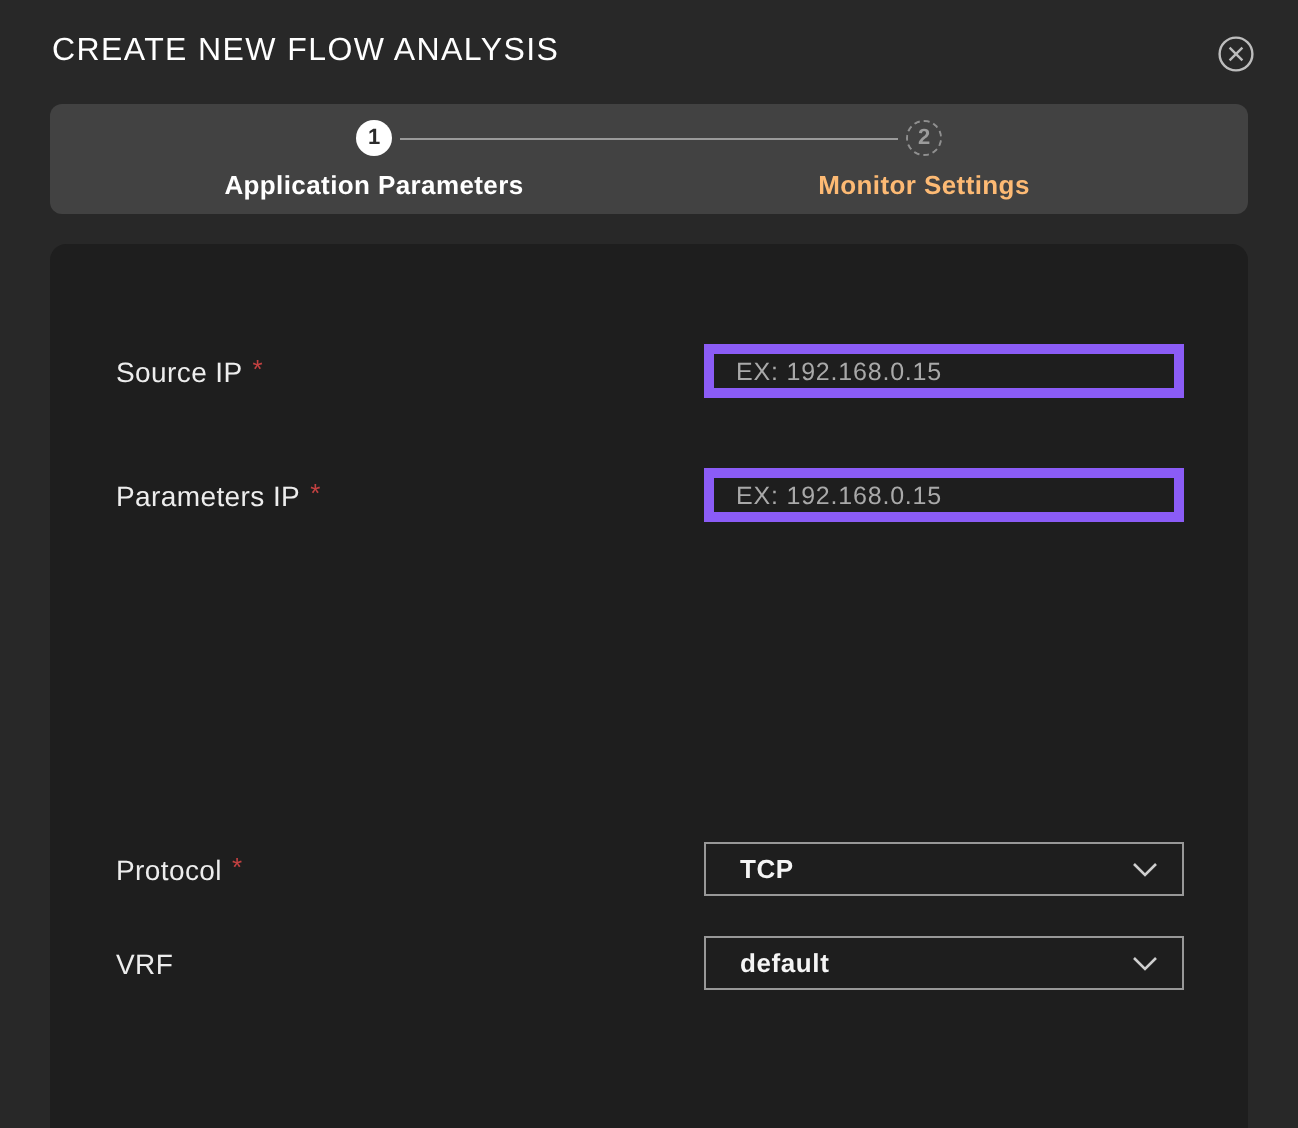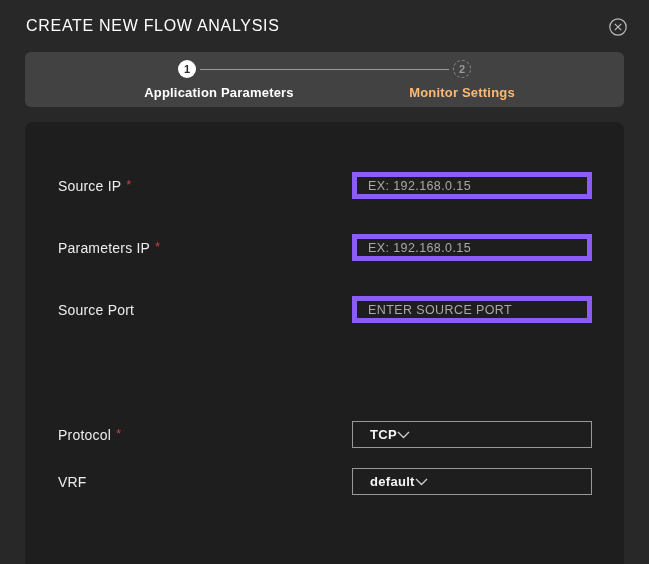--- a/index.html
+++ b/index.html
@@ -85,21 +85,21 @@
   }
   .step-label {
     position: absolute;
     top: 33px;
     left: 0;
     transform: translateX(-50%);
     white-space: nowrap;
     font-size: 13px;
     letter-spacing: 0.2px;
   }
-  .step-label.active { color: #ffffff; font-weight: 700; margin-left: 32px; }
+  .step-label.active { color: #ffffff; font-weight: 700; }
   .step-label.pending { color: #fdba74; font-weight: 600; }
 
   
   .card {
     position: absolute;
     left: 25px;
     top: 122px;
     width: 599px;
     height: 460px;
     background: #1e1e1e;
@@ -147,20 +147,21 @@
   }
   .fselect {
     width: 240px;
     height: 27px;
     box-sizing: border-box;
     background: transparent;
     border: 1px solid #989898;
     color: #f5f5f5;
     display: flex;
     align-items: center;
+    justify-content: space-between;
     padding: 0 12px 0 17px;
     cursor: pointer;
   }
   .fvalue {
     font-size: 13px;
     font-weight: 600;
     letter-spacing: 0.3px;
   }
   .chev { flex: none; }
 </style>
@@ -195,24 +196,20 @@
     <div class="row" style="top:50px">
       <label class="flabel"><span>Source IP</span><span class="req">*</span></label>
       <input class="finput" type="text" placeholder="EX: 192.168.0.15" style="">
     </div>
 
     <div class="row" style="top:112px">
       <label class="flabel"><span>Parameters IP</span><span class="req">*</span></label>
       <input class="finput" type="text" placeholder="EX: 192.168.0.15" style="">
     </div>
 
-    <div class="row" style="top:174px">
-      <label class="flabel"><span>Source Port</span></label>
-      <input class="finput" type="text" placeholder="ENTER SOURCE PORT" style="">
-    </div>
 
 
     <div class="row" style="top:299px">
       <label class="flabel"><span>Protocol</span><span class="req">*</span></label>
       <div class="fselect">
         <span class="fvalue">TCP</span>
         <svg class="chev" width="13" height="8" viewBox="0 0 13 8">
           <polyline points="1,1 6.5,6.5 12,1" fill="none" stroke="#cfcfcf" stroke-width="1.3"></polyline>
         </svg>
       </div>

